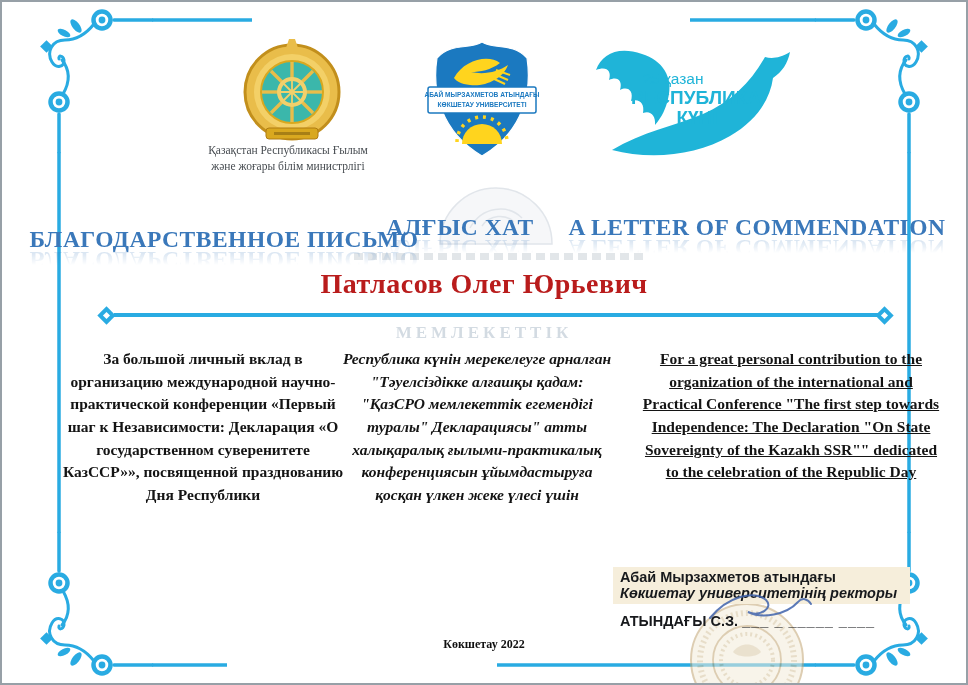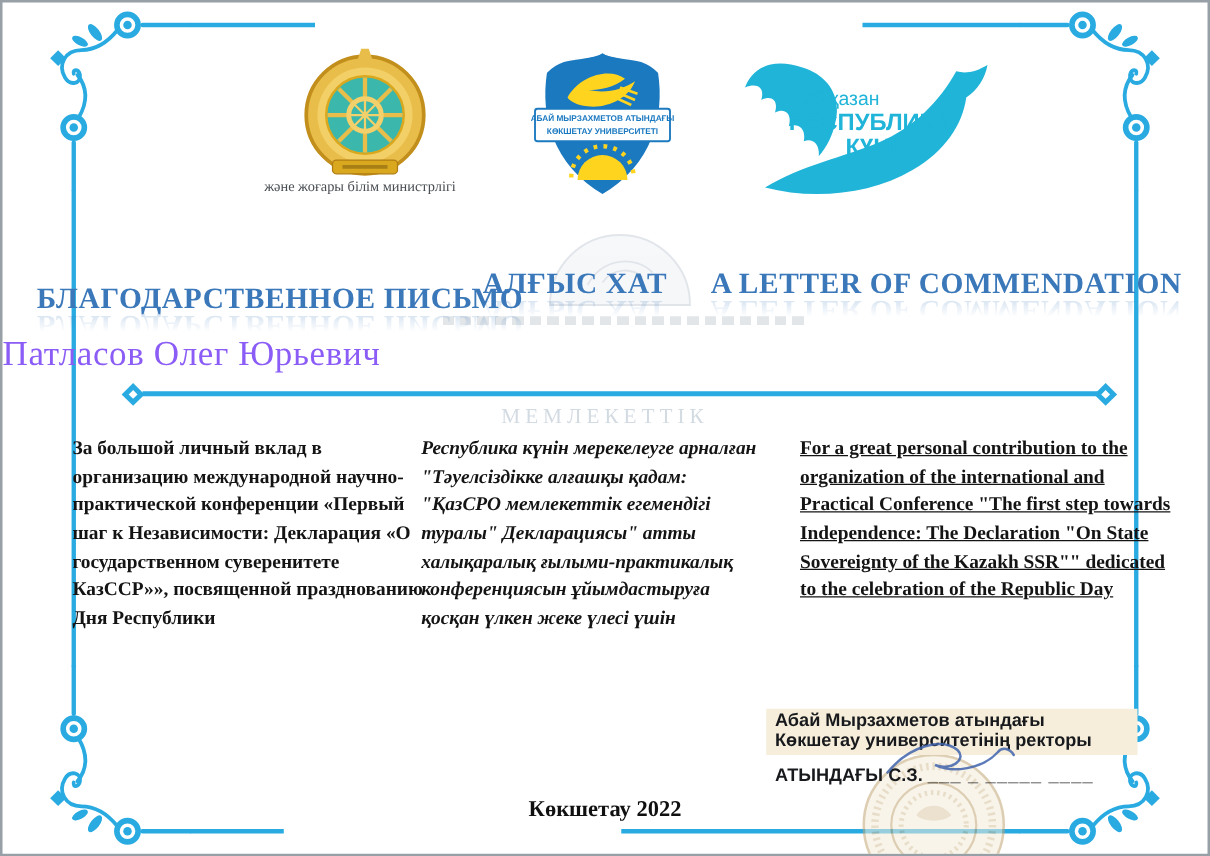--- a/index.html
+++ b/index.html
@@ -17,57 +17,57 @@
     font-family:"Liberation Serif", serif;font-size:23.5px;font-weight:600;
     letter-spacing:.5px;color:#3a78ba;line-height:26px;
   }
   .title-reflection{
     transform:scaleY(-1);opacity:.3;margin-top:-5px;filter:blur(.4px);
     -webkit-mask-image:linear-gradient(to bottom,transparent 30%,rgba(0,0,0,.9) 100%);
     mask-image:linear-gradient(to bottom,transparent 30%,rgba(0,0,0,.9) 100%);
   }
 
   
-  .recipient{position:absolute;top:266px;left:0;right:0;
-    font-size:28px;font-weight:normal;color:#8b5cf6;letter-spacing:.5px;}
+  .recipient{position:absolute;top:266px;left:0;right:0;text-align:center;
+    font-size:28px;font-weight:bold;color:#b91c1c;letter-spacing:.5px;}
 
   
   .rule-line{position:absolute;top:311px;left:112px;width:766px;height:4px;background:#29ABE2;}
   .diamond{position:absolute;width:13px;height:13px;background:#29ABE2;transform:rotate(45deg);}
   .diamond-core{position:absolute;left:4px;top:4px;width:5px;height:5px;background:#ffffff;display:block;}
 
   
   .wm-text{position:absolute;top:321px;left:0;right:0;text-align:center;
-    font-size:17px;font-weight:normal;letter-spacing:4px;color:#9fb0c0;opacity:.45;}
+    font-size:17px;font-weight:bold;letter-spacing:4px;color:#9fb0c0;opacity:.45;}
   .wm-dashrow{position:absolute;top:251px;left:352px;width:290px;height:7px;opacity:.28;filter:blur(.6px);
     background:repeating-linear-gradient(90deg,#9aa8b4 0 9px,transparent 9px 14px);}
 
   
-  .bodycol{position:absolute;top:346px;text-align:left;font-weight:bold;
+  .bodycol{position:absolute;top:346px;text-align:center;font-weight:bold;
     font-size:15.5px;line-height:1.46;color:#141414;}
   .col-ru{left:56px;width:290px;}
   .col-kk{left:335px;width:280px;font-style:italic;}
   .col-en{left:638px;width:302px;text-decoration:underline;}
 
   
   .ministry-caption{position:absolute;left:190px;top:141px;width:192px;text-align:center;
     font-size:11.5px;line-height:1.35;color:#474c51;}
 
   
   .sig-panel{position:absolute;left:611px;top:565px;width:297px;height:37px;background:#f6eedb;}
   .sig-text{position:absolute;left:618px;font-family:"Liberation Sans", sans-serif;
     font-weight:bold;font-size:14.5px;color:#17191c;white-space:nowrap;}
   .sig-l1{top:567px;}
-  .sig-l2{top:583px;}
+  .sig-l2{top:583px;font-style:italic;}
   .sig-l3{top:611px;}
   .sig-dashes{letter-spacing:1px;}
 
   
   .footer{position:absolute;top:635px;left:0;right:0;text-align:center;
-    font-size:18px;font-weight:bold;color:#101010;}
+    font-size:12px;font-weight:bold;color:#101010;}
 </style>
 </head>
 <body>
 
 <div class="page">
 
   <svg class="abs" style="left:0;top:0;" width="964" height="681" viewBox="0 0 964 681">
     <defs>
       <g id="cornerOrn" stroke="#29ABE2" fill="none" stroke-linecap="round">
         <path d="M150 18 H112" stroke-width="3.5"></path>
@@ -113,20 +113,21 @@
           <path d="M10 10 L21 21"></path>
       </g>
       <circle r="13" fill="#3BB7AB" stroke="#F2D06B" stroke-width="4"></circle>
       <path d="M-9 -9 L9 9 M9 -9 L-9 9 M0 -12 V12 M-12 0 H12" stroke="#F2D06B" stroke-width="1.8"></path>
       <path d="M-6 -44 L6 -44 L3 -53 L-3 -53 Z" fill="#E9BD4A"></path>
       <rect x="-26" y="36" width="52" height="11" rx="3" fill="#D9A81F" stroke="#B07D12"></rect>
       <rect x="-18" y="40" width="36" height="3" fill="#7d5c0e" opacity=".55"></rect>
     </g>
   </svg>
   <div class="ministry-caption">
+    <div>Қазақстан Республикасы Ғылым</div>
     <div>және жоғары білім министрлігі</div>
   </div>
 
   <svg class="abs" style="left:420px;top:30px;" width="120" height="136" viewBox="-60 -64 120 136">
     <path d="M-45 -38 C-30 -54 -12 -46 0 -54 C12 -46 30 -54 45 -38 C50 -5 42 35 0 60 C-42 35 -50 -5 -45 -38 Z" fill="#1B79C0" stroke="#ffffff" stroke-width="1.2"></path>
     <path d="M-28 -18 C-18 -36 6 -42 18 -33 C9 -26 -2 -24 -11 -24 C2 -21 16 -24 26 -31 C21 -17 3 -9 -12 -11 C-21 -12 -26 -15 -28 -18 Z" fill="#FFD41E"></path>
     <g stroke="#FFD41E" stroke-width="2">
         <path d="M14 -26 L28 -21"></path>
         <path d="M12 -22 L26 -16"></path>
         <path d="M10 -18 L23 -12"></path>

